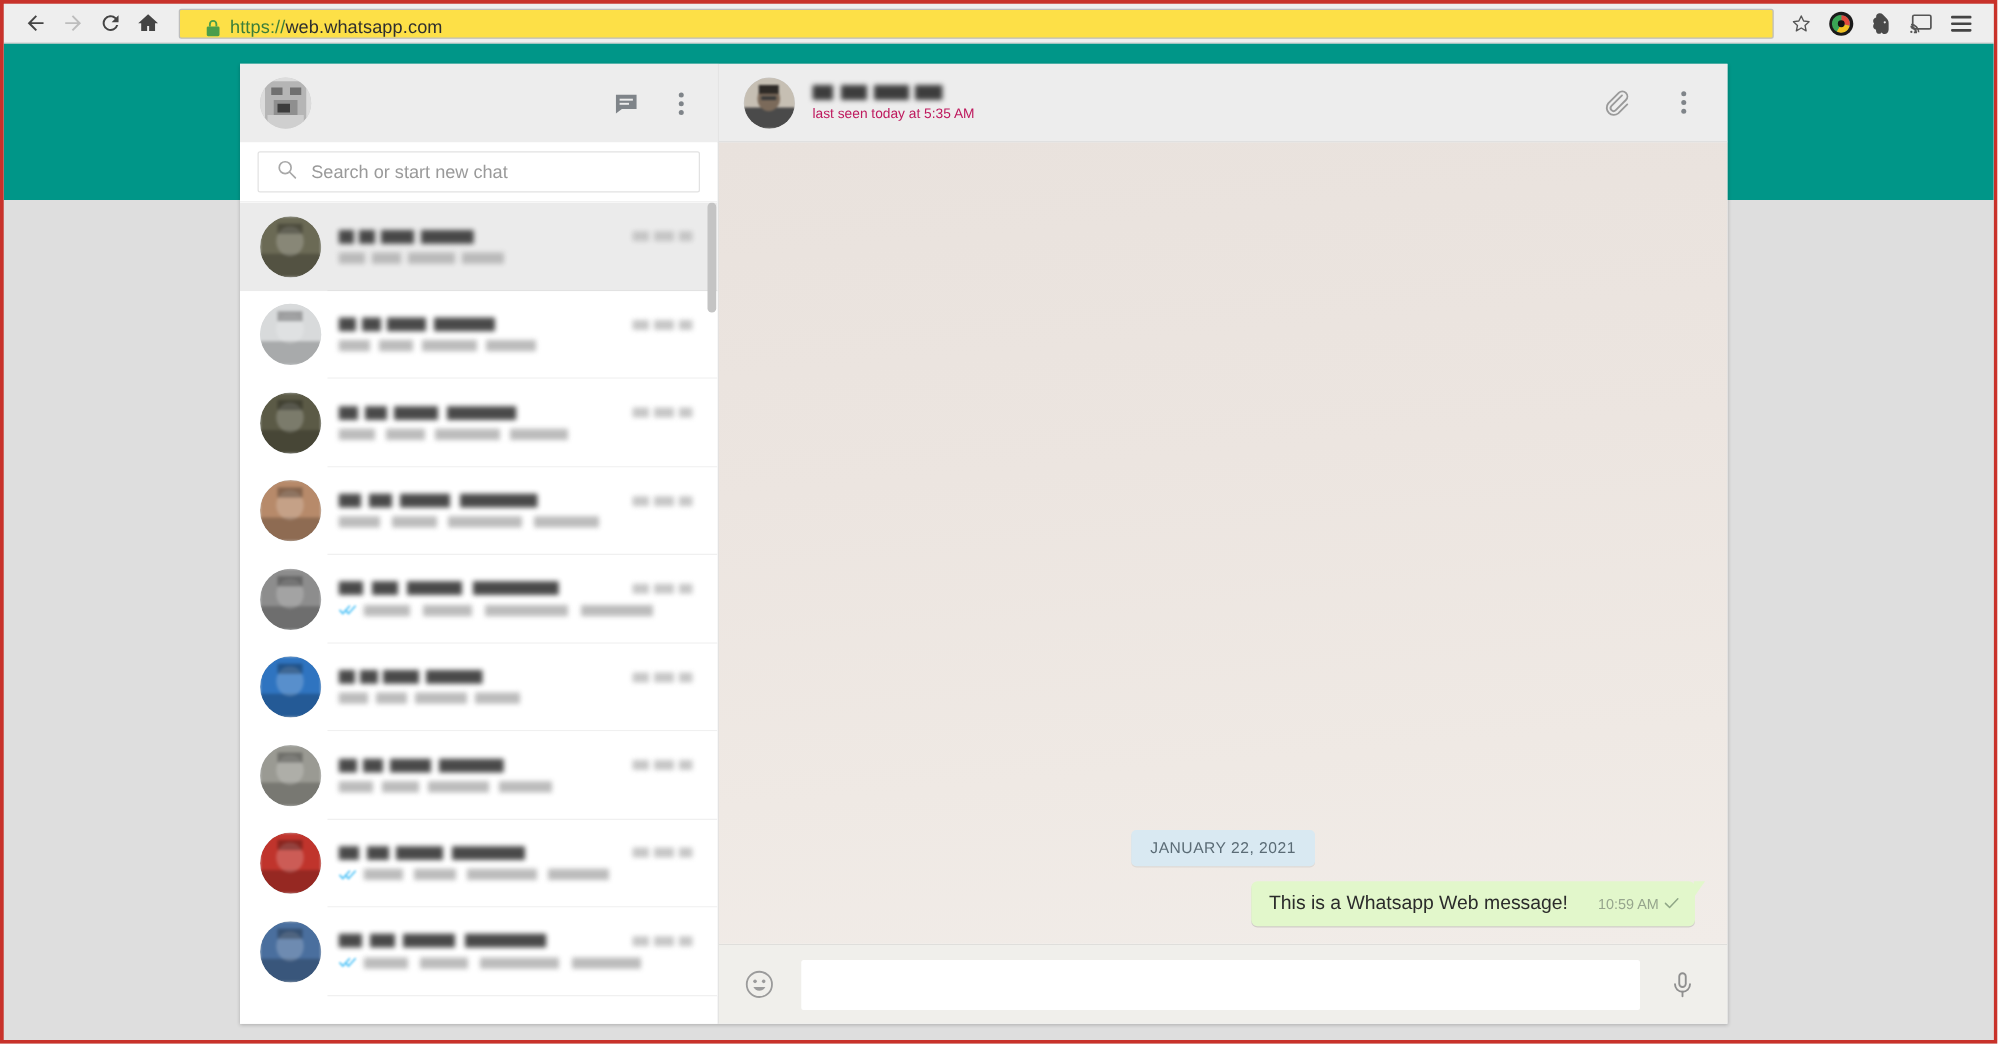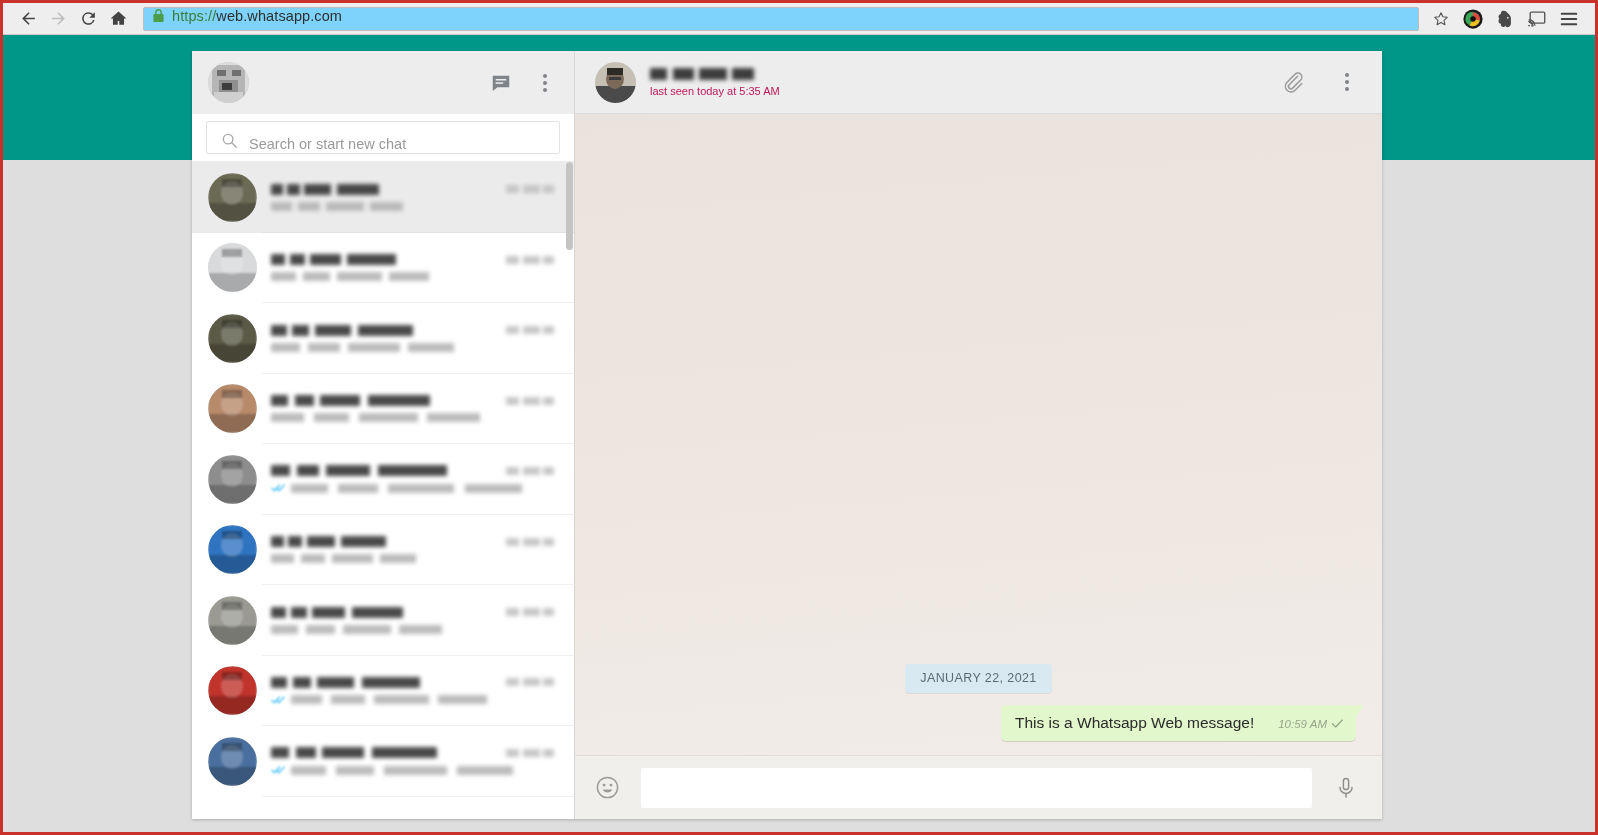--- a/index.html
+++ b/index.html
@@ -39,26 +39,26 @@
   .nav-btn {
     width: 30px; height: 30px;
     display: flex; align-items: center; justify-content: center;
     flex: 0 0 auto;
   }
   .nav-btn svg { display: block; }
   .omnibox {
     flex: 1 1 auto;
     height: 24px;
     margin: 0 6px 0 10px;
-    background: #7dd3fc;
+    background: #fde047;
     border: 1px solid #bdbdbd;
     border-radius: 2px;
     display: flex;
-    align-items: flex-start;
-    padding: 0 8px;
+    align-items: flex-end;
+    padding: 0 20px;
     box-sizing: border-box;
   }
   .lock-icon { margin-right: 7px; display: flex; align-items: center; }
   .url-text {
     font-size: 14.5px;
     color: #2e2e2e;
     letter-spacing: 0.1px;
     white-space: nowrap;
   }
   .url-text .scheme { color: #3a7d3a; }
@@ -153,21 +153,21 @@
     box-sizing: border-box;
     border-bottom: 1px solid #ededed;
   }
   .search-box {
     flex: 1 1 auto;
     height: 33px;
     background: #ffffff;
     border: 1px solid #e2e2e2;
     border-radius: 2px;
     display: flex;
-    align-items: flex-end;
+    align-items: center;
     padding: 0 12px;
     box-sizing: border-box;
   }
   .search-input {
     border: none;
     outline: none;
     background: transparent;
     font-family: "Liberation Sans", sans-serif;
     font-size: 14.5px;
     color: #4a4a4a;
@@ -374,21 +374,20 @@
   }
   .bubble-meta {
     display: flex;
     align-items: center;
     gap: 4px;
     white-space: nowrap;
   }
   .bubble-time {
     font-size: 11.5px;
     color: #96a58d;
-    font-style: italic;
   }
 
   .composer {
     height: 64px;
     flex: 0 0 64px;
     background: #f0efeb;
     display: flex;
     align-items: center;
     padding: 0 22px 0 18px;
     box-sizing: border-box;

